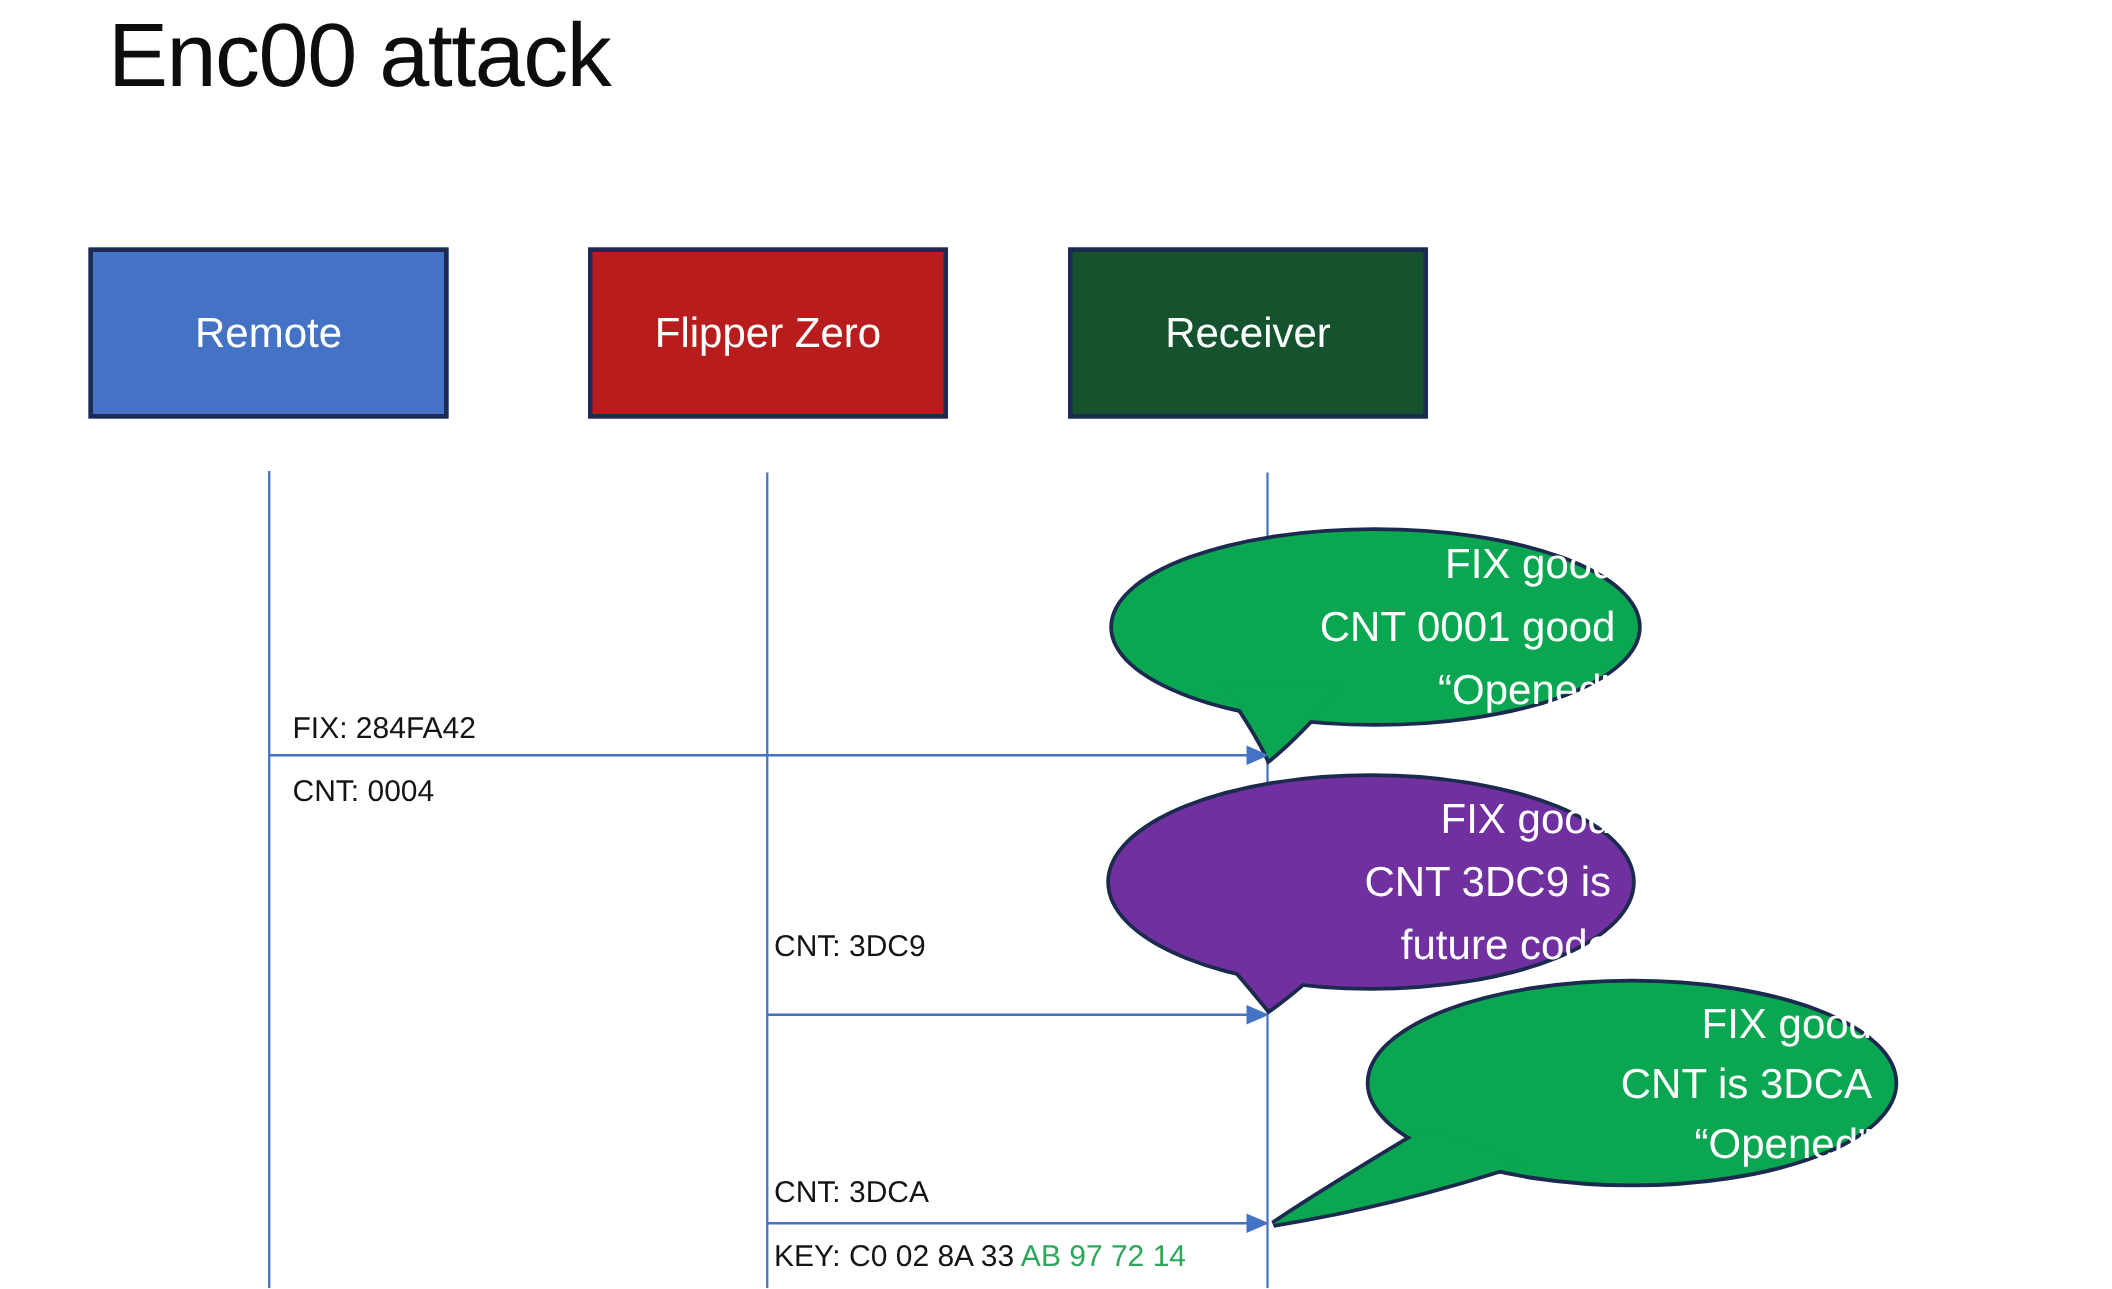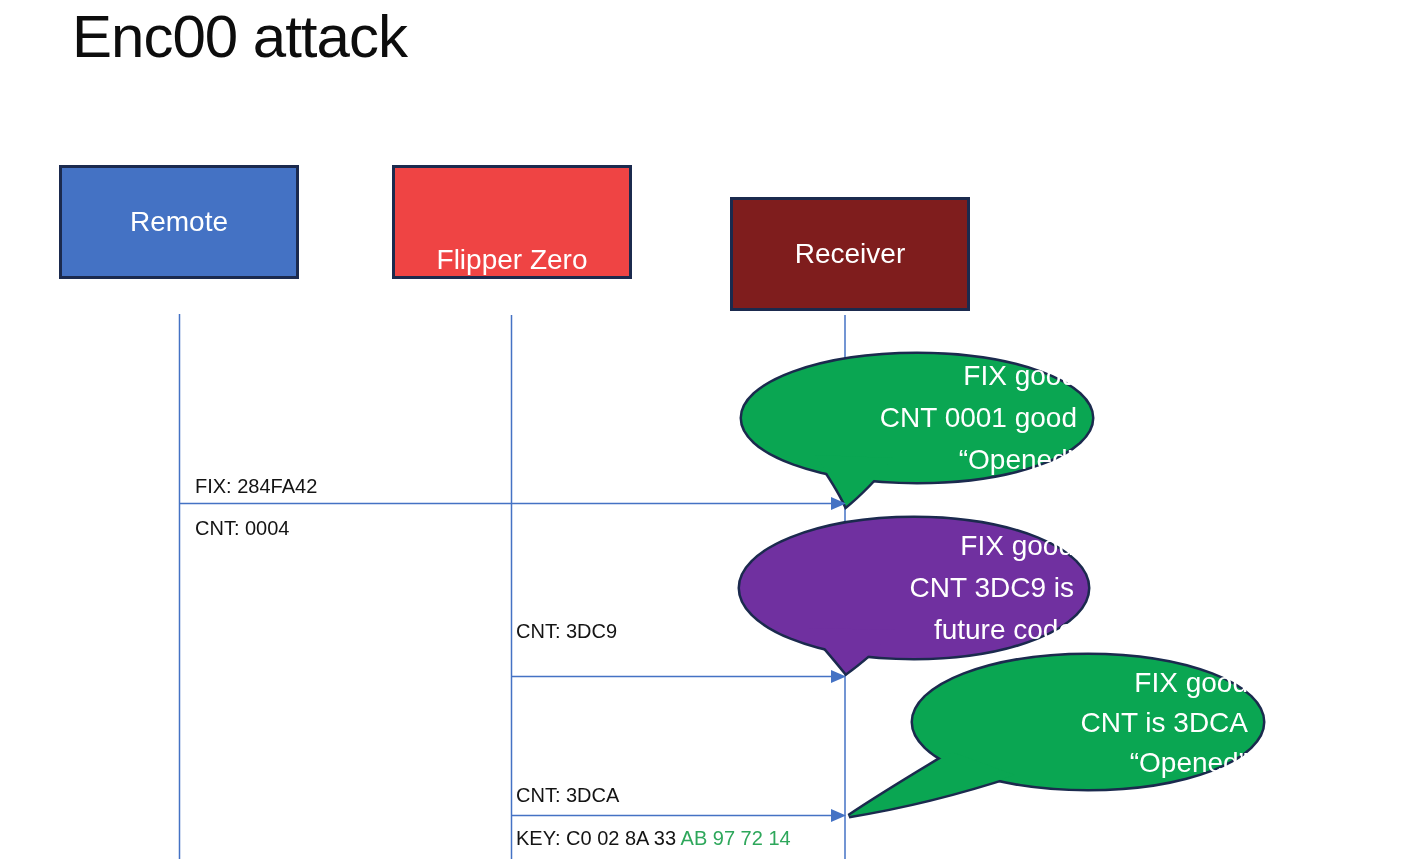--- a/index.html
+++ b/index.html
@@ -4,22 +4,22 @@
 <style>
   html,body{margin:0;padding:0;background:#ffffff;}
   body{font-family:"Liberation Sans", sans-serif;}
   .canvas{position:relative;width:1408px;height:859px;background:#ffffff;overflow:hidden;}
   .page-title{position:absolute;left:72px;top:0px;margin:0;font-size:60px;line-height:74px;
               font-weight:300;letter-spacing:-1px;color:#0d0d0d;}
   .actor{position:absolute;top:165px;width:240px;height:114px;box-sizing:border-box;
          border:3px solid #1b2a4e;display:flex;align-items:center;justify-content:center;}
   .actor span{color:#ffffff;font-size:28px;}
   .actor-remote{left:59px;background:#4472c4;}
-  .actor-flipper{left:392px;background:#ef4444;align-items:flex-end;}
-  .actor-receiver{left:730px;background:#7f1d1d;margin-top:32px;}
+  .actor-flipper{left:392px;background:#b91c1c;}
+  .actor-receiver{left:712px;background:#14532d;}
   svg.diagram{position:absolute;left:0;top:0;}
   .lifeline{stroke:#4472c4;stroke-width:1.5;}
   .msg-line{stroke:#4472c4;stroke-width:1.7;}
   .msg-head{fill:#4472c4;stroke:none;}
   .bub-stroke{stroke:#1b2a4e;stroke-width:5;}
   .bub-fill{stroke:none;}
   .msg{position:absolute;font-size:20px;line-height:30px;color:#141414;white-space:pre;}
   .red{color:#ff0000;}
   .green-b{color:#169e49;font-weight:bold;}
   .green{color:#2ea75b;}

